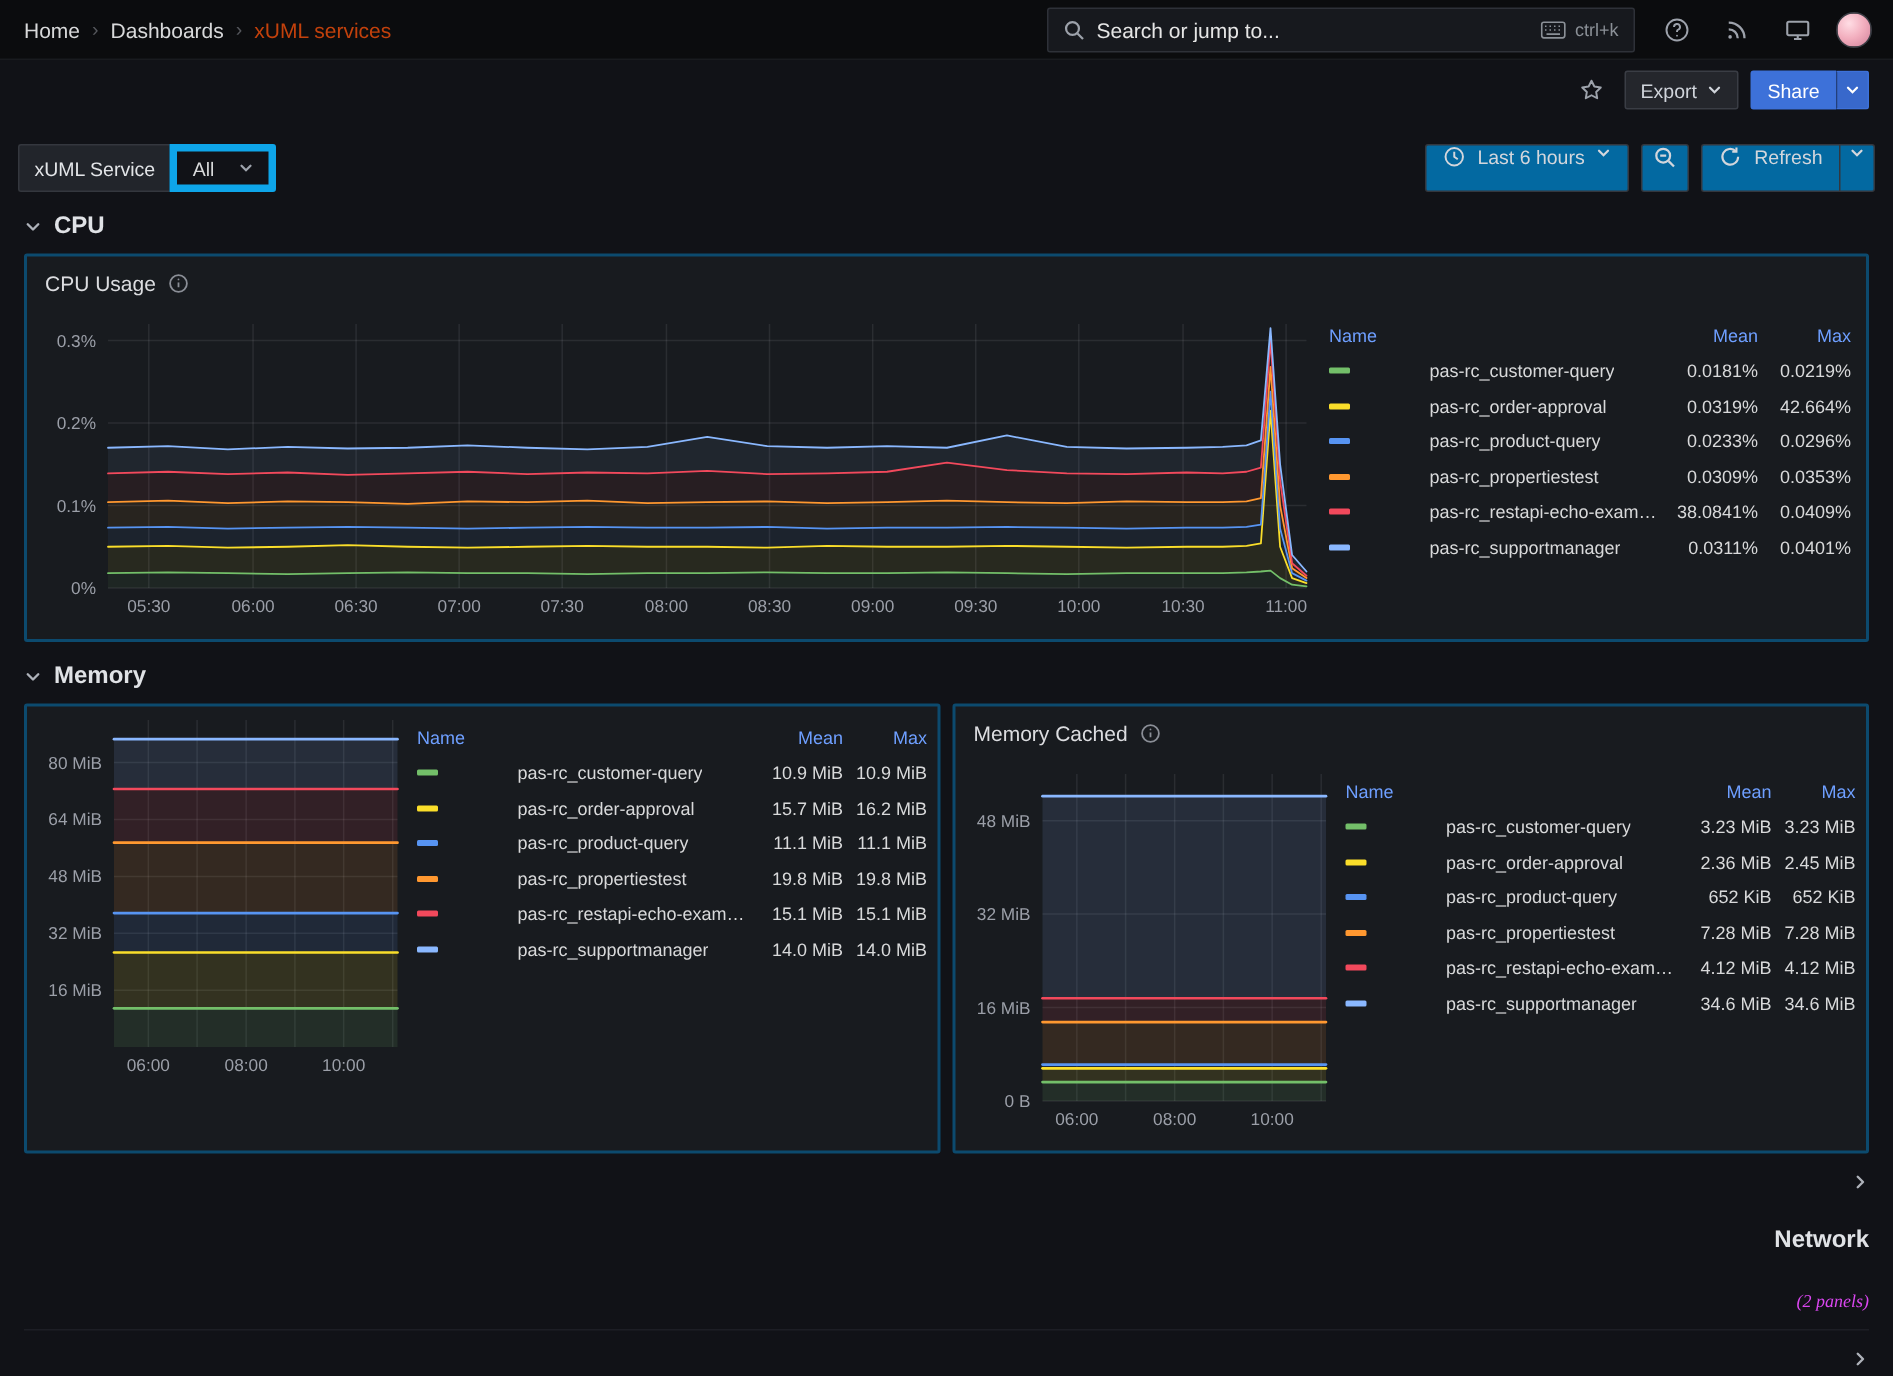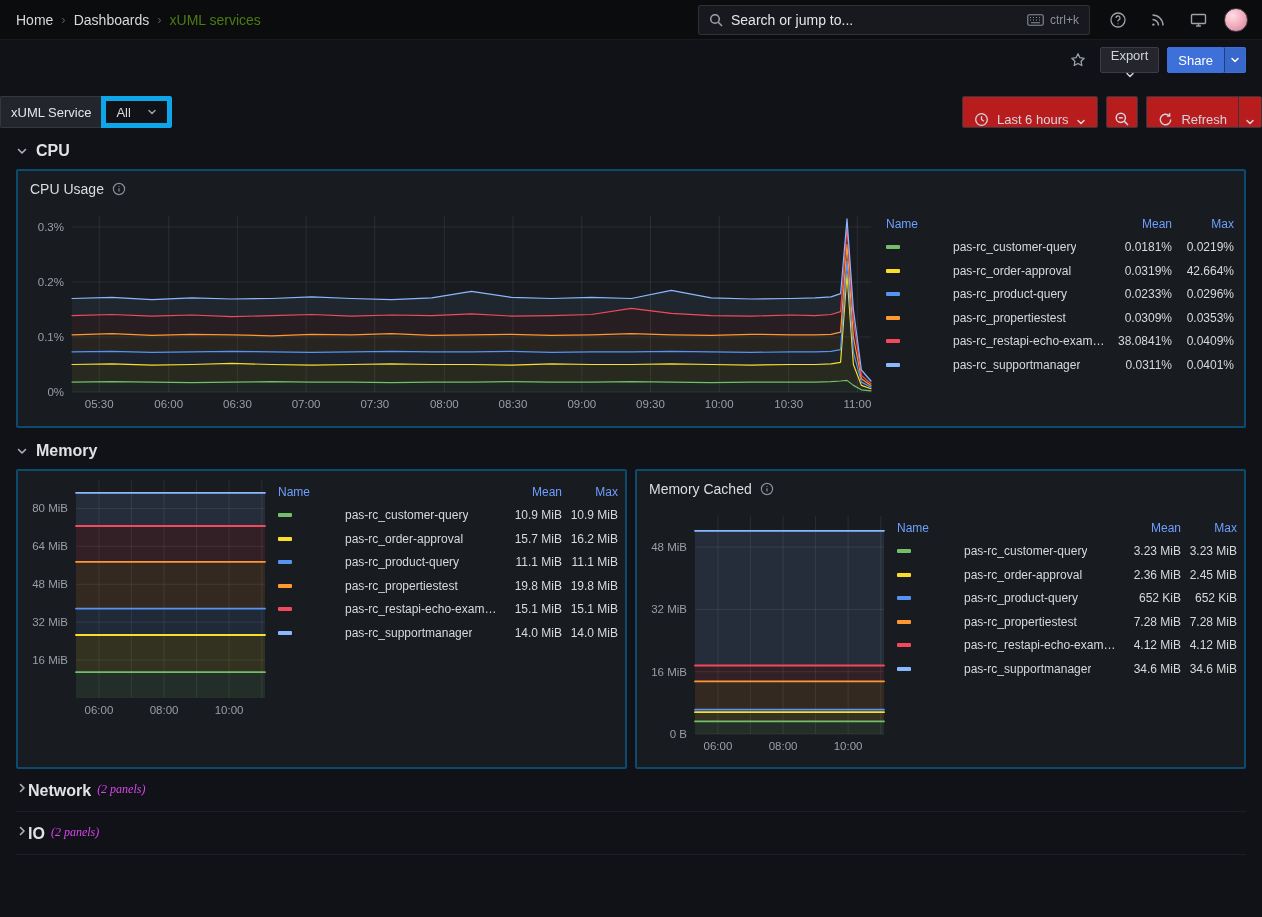--- a/index.html
+++ b/index.html
@@ -11,21 +11,21 @@
   }
   svg { display: block; }
 
   
   .topnav {
     height: 40px; background: #0b0c0e; border-bottom: 1px solid #191b1f;
     display: flex; align-items: center; gap: 14px; padding: 0 14px 0 16px;
   }
   .crumbs { display: flex; align-items: center; gap: 8px; font-size: 14px; flex: 1; min-width: 0; }
   .crumb { color: #d8d9da; cursor: pointer; text-decoration: none; }
-  .crumb.current { color: #4d7c0f; cursor: default; }
+  .crumb.current { color: #c2410c; cursor: default; }
   .crumb-sep { color: #55575c; font-size: 13px; }
   .searchbox {
     width: 392px; height: 30px; background: #17191e; border: 1px solid #2e3138;
     border-radius: 2px; display: flex; align-items: center; gap: 8px;
     padding: 0 10px; cursor: text; flex: none;
   }
   .searchbox .ph { color: #e5e5e5; font-size: 14px; flex: 1; white-space: nowrap; overflow: hidden; }
   .searchbox .short { display: flex; align-items: center; gap: 6px; color: #8b9097; font-size: 12px; }
   .navicons { display: flex; align-items: center; gap: 12px; }
   .iconbtn {
@@ -38,60 +38,61 @@
     border: 1px solid #3a3d44;
   }
 
   
   .actionsbar { height: 40px; display: flex; align-items: center; justify-content: flex-end; gap: 8px; padding: 0 16px; }
   .btn {
     height: 26px; display: inline-flex; align-items: center; gap: 7px; padding: 0 10px;
     font-size: 13px; font-weight: 500; border-radius: 2px; cursor: pointer; user-select: none;
     white-space: nowrap;
   }
-  .btn-secondary { background: #24262c; border: 1px solid #3a3d45; color: #d0d4db; flex-direction: column; }
+  .btn-secondary { background: #24262c; border: 1px solid #3a3d45; color: #d0d4db; }
   .btn-primary { background: #3d71d9; border: 1px solid #3d71d9; color: #ffffff; }
   .split { display: inline-flex; }
   .seg-main { border-radius: 2px 0 0 2px; }
   .seg-caret { border-radius: 0 2px 2px 0; padding: 0; justify-content: center; }
   .btn-primary.seg-caret { width: 22px; border-left: 1px solid rgba(10,14,24,0.45); background: #3868cb; }
   .caret { display: flex; color: inherit; }
 
   
-  .controlsbar { display: flex; align-items: center; padding: 16px 0 0; }
+  .controlsbar { display: flex; align-items: center; padding: 16px 12px 0; }
   .varctl { display: flex; height: 32px; font-size: 13px; }
   .varlabel {
     display: flex; align-items: center; padding: 0 10px; background: #22252b;
     border: 1px solid #34373e; border-right: none; border-radius: 2px 0 0 2px;
     color: #e3e5e8; font-weight: 500;
   }
   .varvalue {
     display: flex; align-items: center; gap: 16px; padding: 0 10px; background: #111217;
     border: 5px solid #0ea5e9; border-radius: 0 2px 2px 0; color: #d8d9da; cursor: pointer;
   }
   .ctl-right { margin-left: auto; display: flex; align-items: center; gap: 8px; }
   .tbtn {
-    height: 32px; background: #b91c1c; border: 1px solid #34373e; color: #d3d6dc;
-    display: inline-flex; align-items: flex-end; gap: 8px; padding: 0 11px;
+    height: 32px; background: #0369a1; border: 1px solid #34373e; color: #d3d6dc;
+    display: inline-flex; align-items: flex-start; gap: 8px; padding: 0 11px;
     font-size: 13px; font-weight: 500; border-radius: 2px; cursor: pointer; white-space: nowrap;
   }
   .tbtn.square { width: 32px; padding: 0; justify-content: center; }
   .tbtn.seg-main { border-radius: 2px 0 0 2px; border-right: none; }
   .tbtn.seg-caret { width: 24px; border-left: 1px solid #34373e; border-radius: 0 2px 2px 0; }
 
   
   main { padding: 0 16px; }
   .sec-head { display: flex; align-items: center; gap: 8px; margin: 14px 0 9px; cursor: pointer; }
   .sec-title { font-size: 16px; font-weight: 700; color: #e0e2e6; }
   .sec-note { font-size: 12px; font-style: italic; color: #d946ef; margin-left: 6px; font-family: Liberation Serif, serif; }
   .chev { color: #aeb2ba; display: flex; }
   .collapsed-row {
-    display: flex; align-items: flex-start; gap: 0; cursor: pointer;
+    display: flex; align-items: flex-end; gap: 24px; cursor: pointer;
     padding: 9px 0 11px; margin-top: 4px;
     border-bottom: 1px solid rgba(204,204,220,0.07);
+    flex-direction: column;
   }
 
   
   .panel { background: #181b1f; border: 2px solid #0c4a6e; border-radius: 2px; }
   .panel-head { height: 36px; display: flex; align-items: center; gap: 8px; padding: 0 12px; }
   .panel-title { font-size: 14px; font-weight: 500; color: #dcdde0; }
   .info-icon { color: #8a8e96; display: flex; cursor: pointer; }
   .cpu-panel { height: 259px; }
   .cpu-content { display: flex; align-items: flex-start; gap: 8px; padding: 0 10px 6px 4px; }
   .chart { position: relative; cursor: crosshair; flex: none; }

